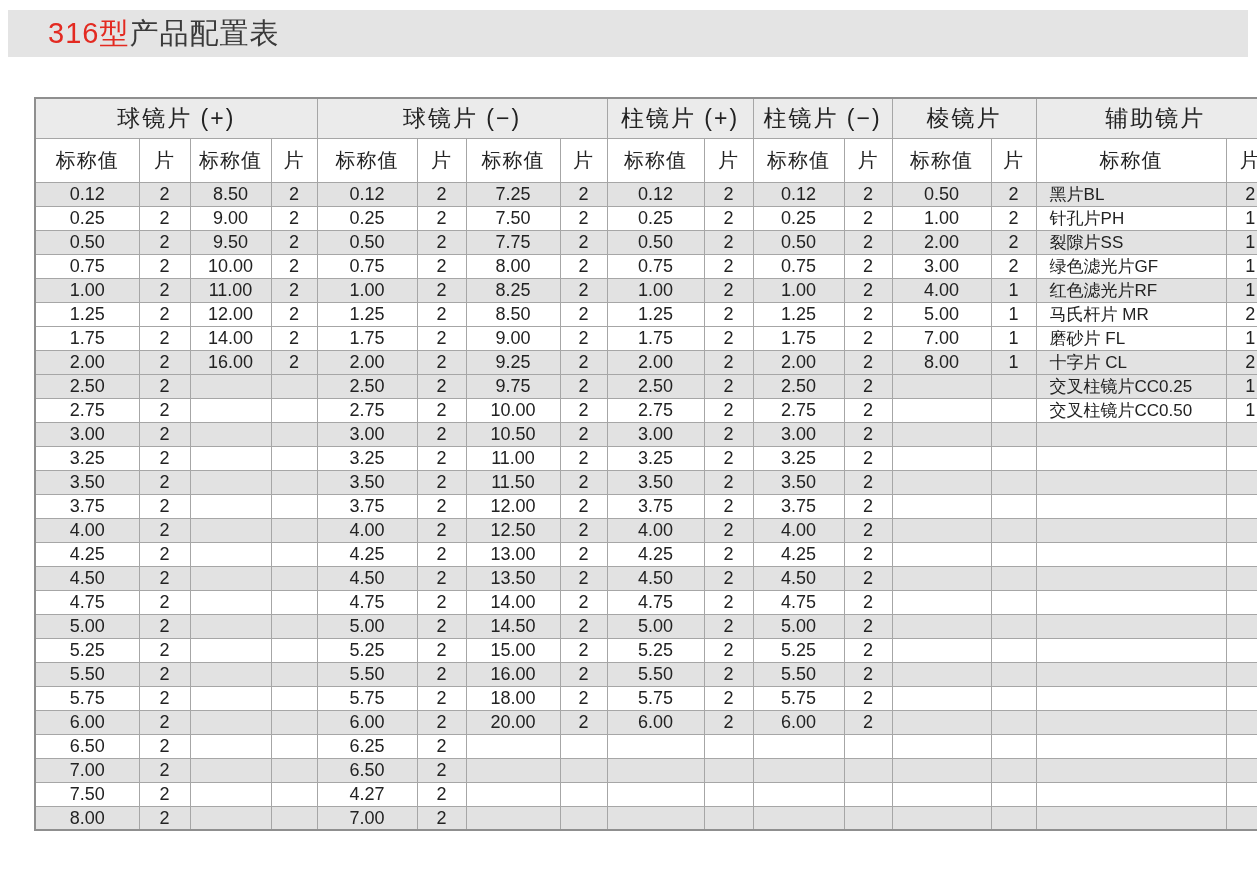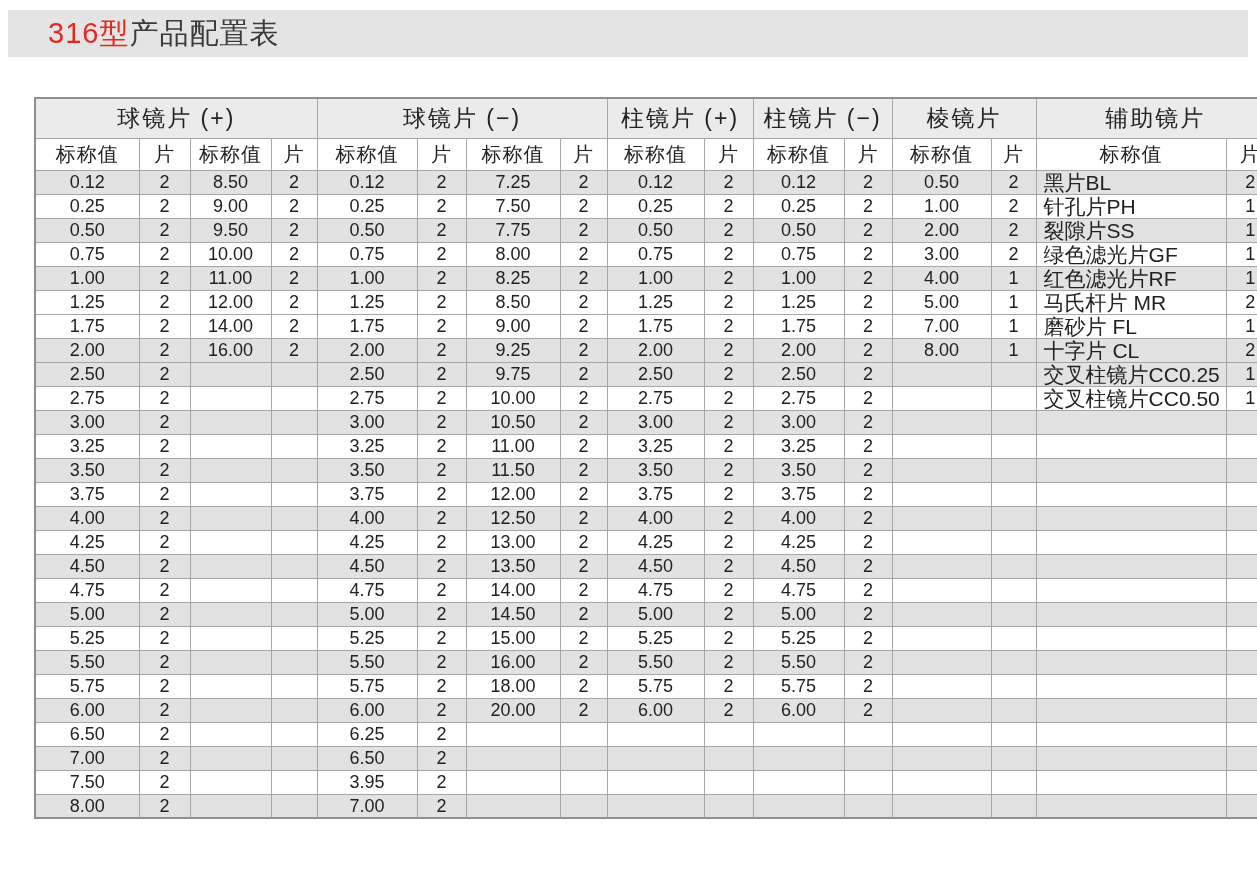--- a/index.html
+++ b/index.html
@@ -38,25 +38,25 @@
     border:1px solid var(--border-gray);
     text-align:center;vertical-align:middle;
     padding:0 2px;overflow:hidden;white-space:nowrap;
     font-weight:normal;color:var(--text-dark);
   }
   tr.group-row th{
     height:40px;font-size:23px;letter-spacing:2px;
     background:var(--group-header-gray);
   }
   tr.sub-row th{
-    height:32px;font-size:20px;letter-spacing:1px;background:#ffffff;
+    height:44px;font-size:20px;letter-spacing:1px;background:#ffffff;
   }
   tbody td{height:24px;font-size:18px;line-height:1;}
   tbody tr.stripe td{background:var(--stripe-gray);}
-  tbody td.aux{text-align:left;padding-left:7px;font-size:21px;}
+  tbody td.aux{text-align:left;padding-left:13px;font-size:17px;}
   
   col.c-spv1{width:104px;} col.c-spc1{width:51px;}
   col.c-spv2{width:81px;}  col.c-spc2{width:46px;}
   col.c-smv1{width:100px;} col.c-smc1{width:49px;}
   col.c-smv2{width:94px;}  col.c-smc2{width:47px;}
   col.c-cpv{width:97px;}   col.c-cpc{width:49px;}
   col.c-cmv{width:91px;}   col.c-cmc{width:48px;}
   col.c-prv{width:99px;}   col.c-prc{width:45px;}
   col.c-auxv{width:190px;} col.c-auxc{width:49px;}
 </style>
@@ -563,21 +563,21 @@
         <td></td>
         <td></td>
         <td class="aux"></td>
         <td></td>
       </tr>
       <tr>
         <td>7.50</td>
         <td>2</td>
         <td></td>
         <td></td>
-        <td>3.95</td>
+        <td>4.27</td>
         <td>2</td>
         <td></td>
         <td></td>
         <td></td>
         <td></td>
         <td></td>
         <td></td>
         <td></td>
         <td></td>
         <td class="aux"></td>

